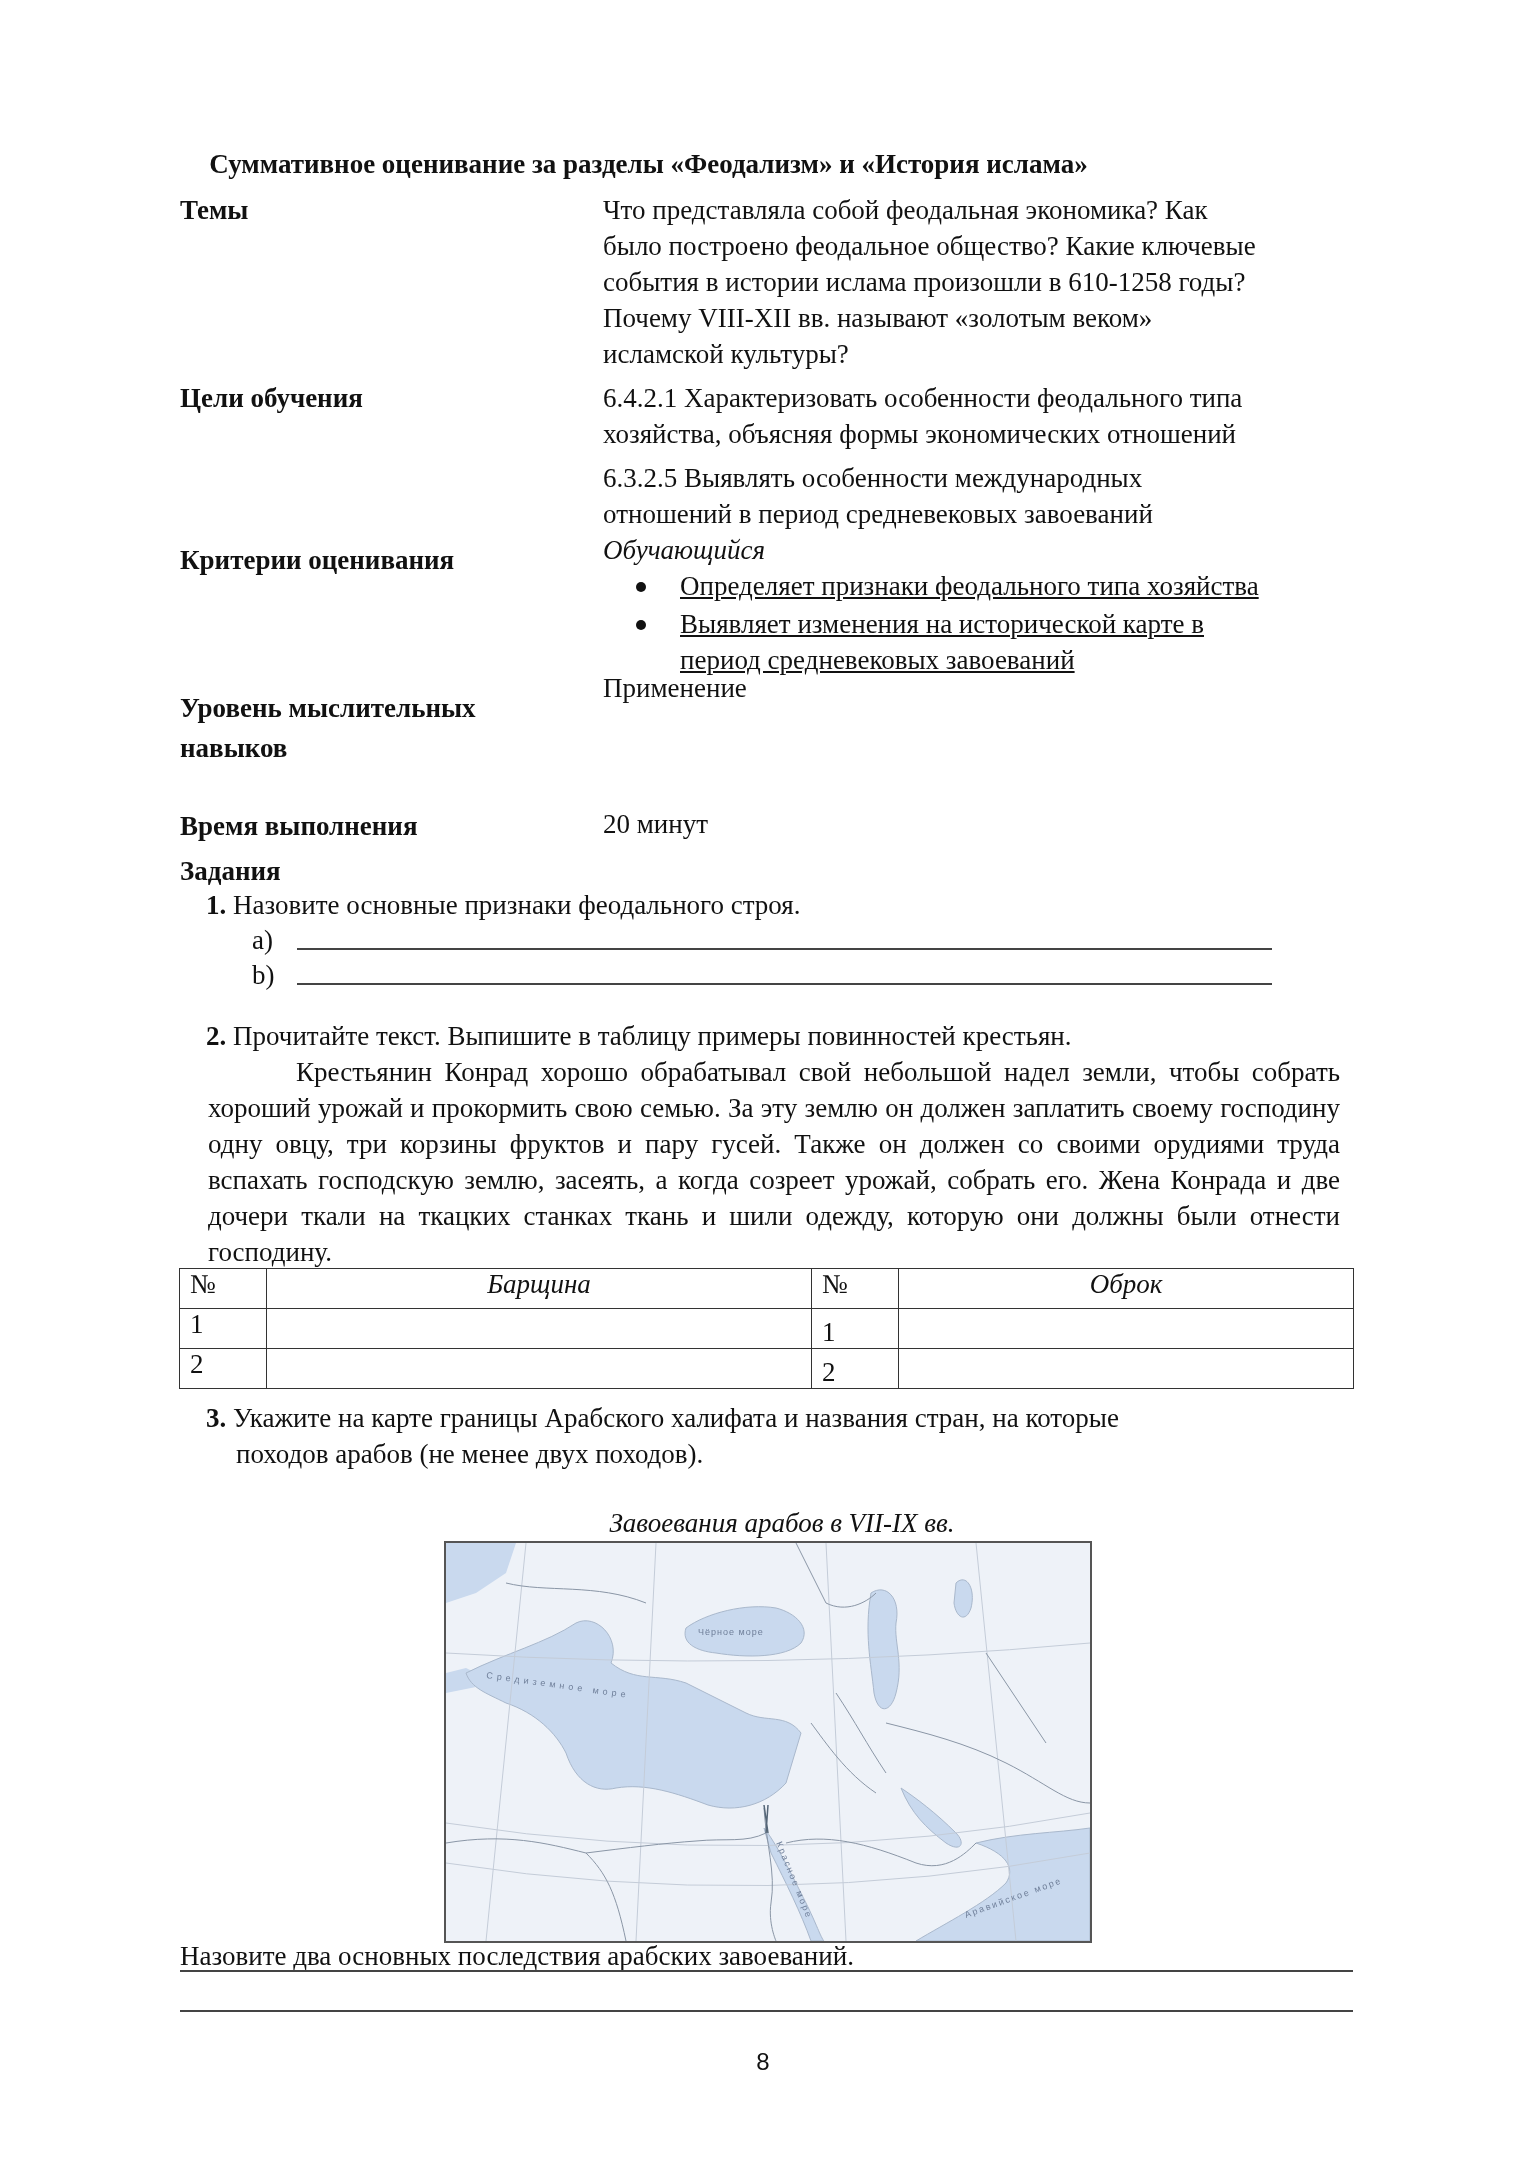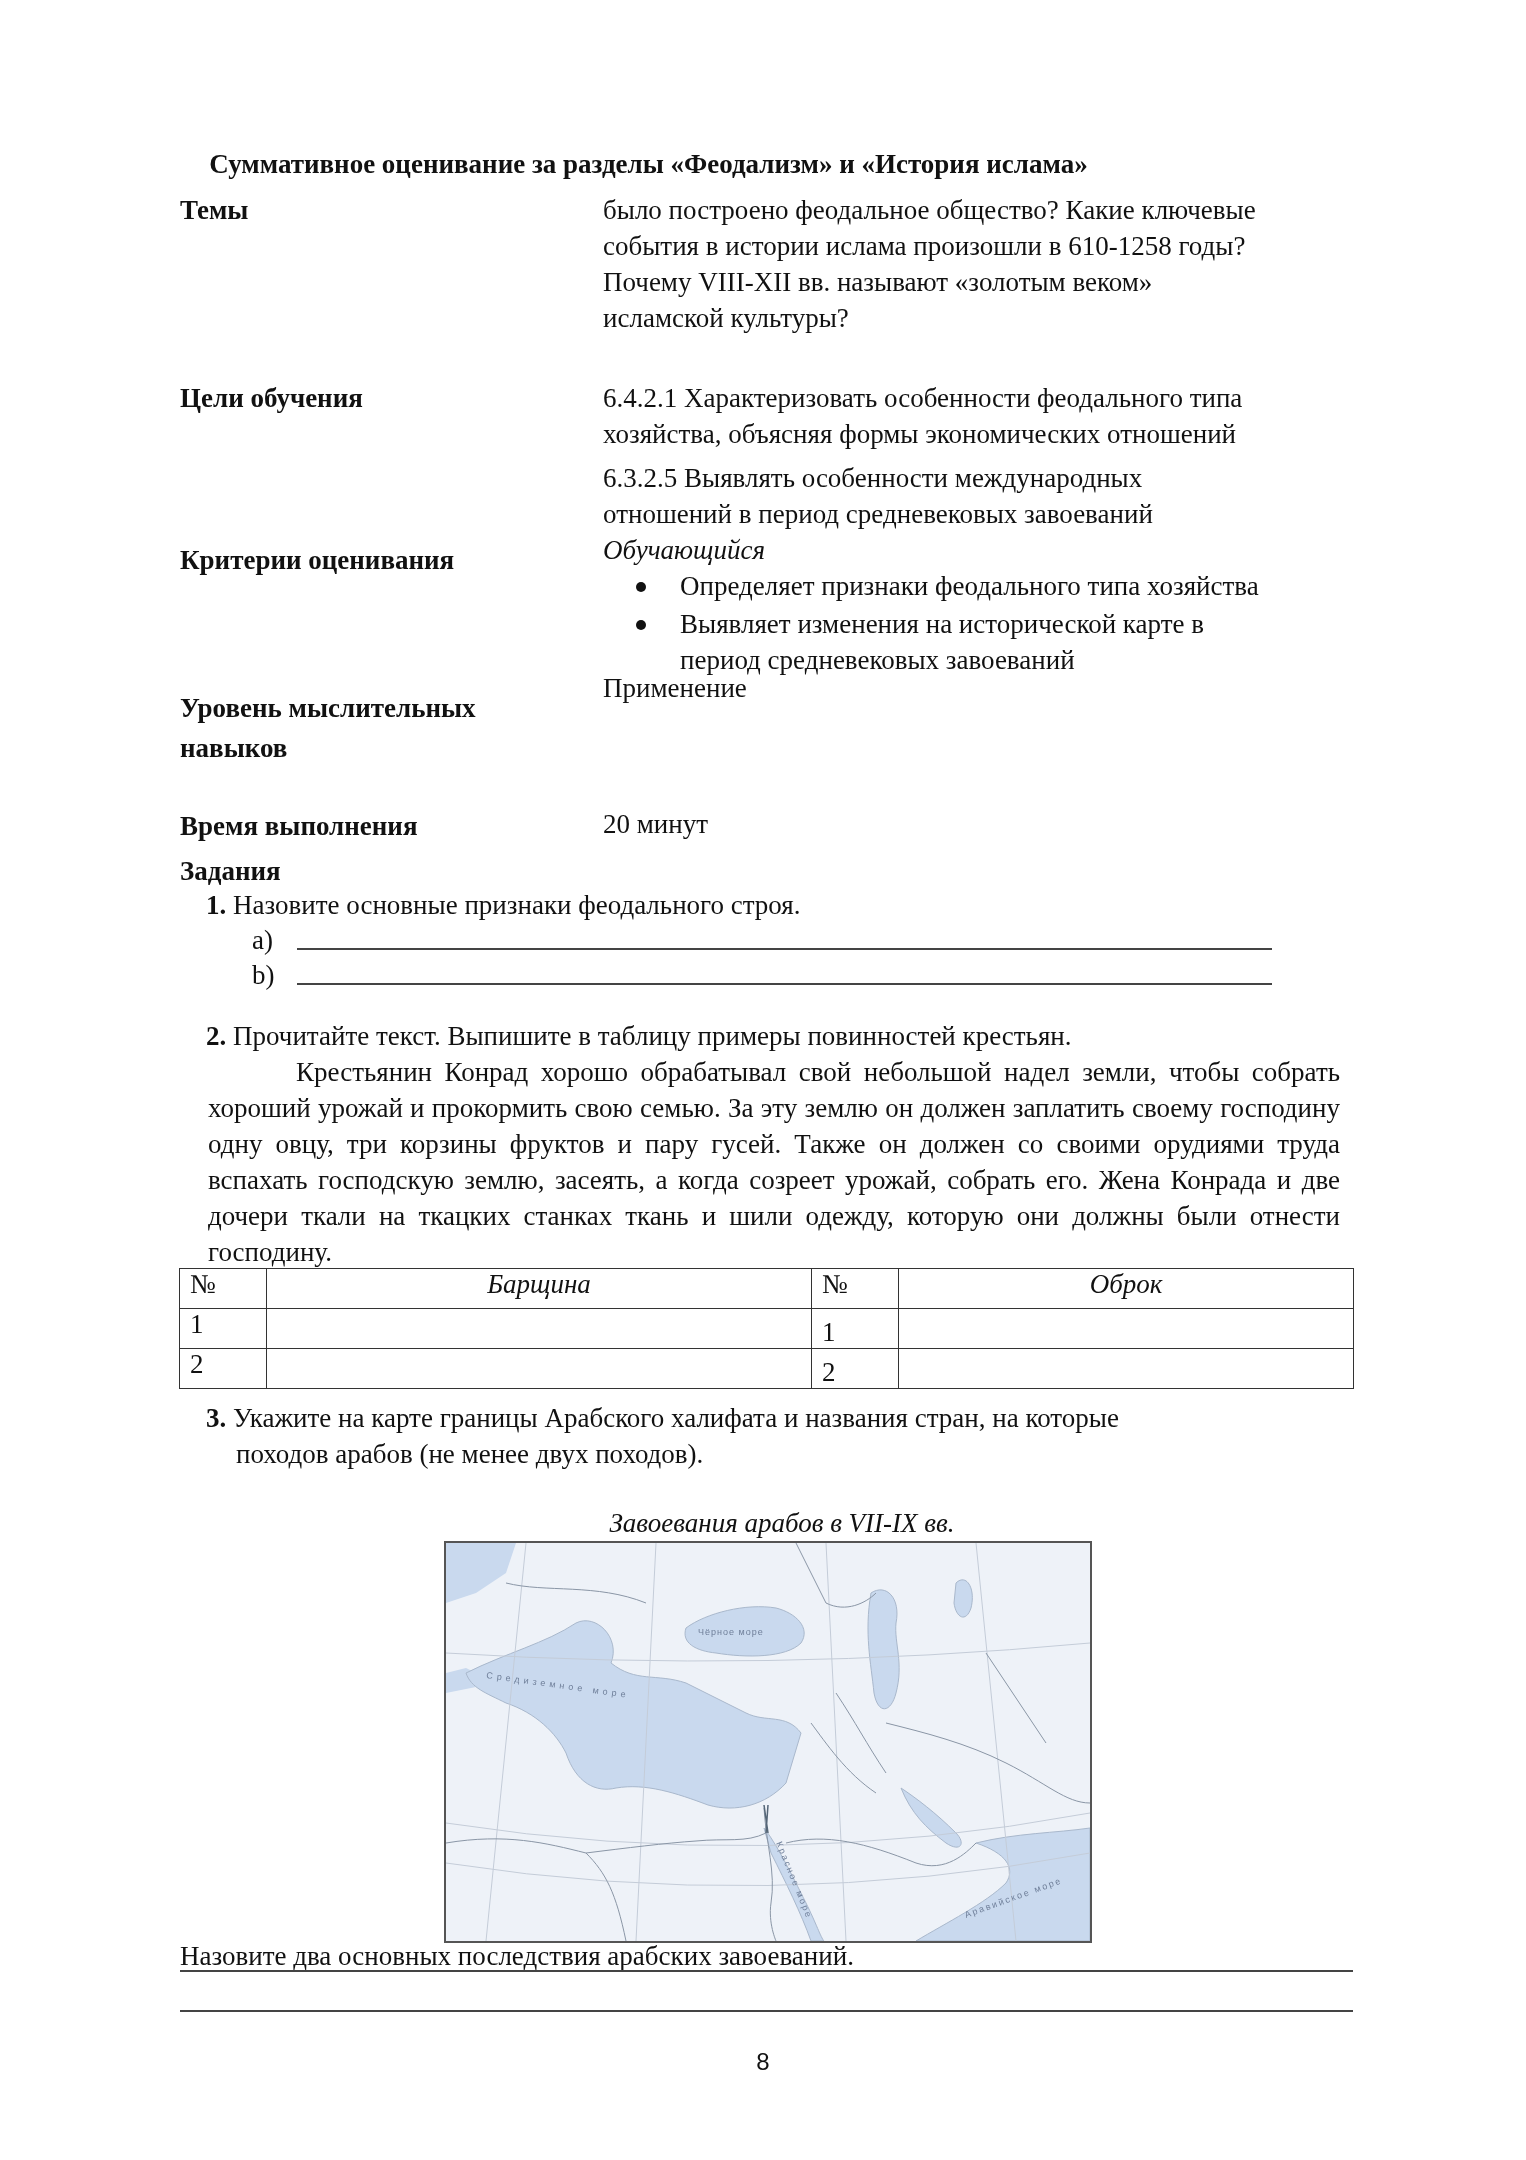--- a/index.html
+++ b/index.html
@@ -6,37 +6,38 @@
   body { width:1526px; height:2160px; position:relative; overflow:hidden;
          font-family:"Liberation Serif", serif; color:#111; }
   .abs { position:absolute; }
   .t { font-size:27px; line-height:36px; white-space:nowrap; }
   .b { font-weight:bold; }
   .i { font-style:italic; }
   .title { left:0; width:1257px; top:146px; text-align:center; padding-left:40px; box-sizing:border-box; }
   .lbl { left:180px; }
   .val { left:603px; }
   .bullet { left:636px; width:10px; height:10px; border-radius:50%; background:#111; }
-  .bt { left:680px; }
+  .bt { left:680px;text-decoration:underline; }
   .line { height:2px; background:#444; }
   .para { left:208px; width:1132px; font-size:27px; line-height:36px; text-align:justify; }
   .para .indent { display:inline-block; width:88px; }
   table.duty { position:absolute; left:179px; top:1268px; width:1175px; border-collapse:collapse; font-size:27px; }
   table.duty td { border:1.5px solid #333; padding:0 10px; height:39px; vertical-align:top; }
   table.duty td.h { text-align:center; font-style:italic; }
   .map { left:444px; top:1541px; width:644px; height:398px; border:2px solid #555; background:#eef2f8; overflow:hidden; }
   .pagenum { left:0; width:1526px; top:2048px; text-align:center; font-family:"Liberation Sans", sans-serif; font-size:24px; }
 </style>
 </head>
 <body>
 
 <div class="abs t b title">Суммативное оценивание за разделы «Феодализм» и «История ислама»</div>
 
 <div class="abs t b lbl" style="top:192px">Темы</div>
 <div class="abs t val" style="top:192px">
+  <div>Что представляла собой феодальная экономика? Как</div>
   <div>было построено феодальное общество? Какие ключевые</div>
   <div>события в истории ислама произошли в 610-1258 годы?</div>
   <div>Почему VIII-XII вв. называют «золотым веком»</div>
   <div>исламской культуры?</div>
 </div>
 
 <div class="abs t b lbl" style="top:380px">Цели обучения</div>
 <div class="abs t val" style="top:380px">
   <div>6.4.2.1 Характеризовать особенности феодального типа</div>
   <div>хозяйства, объясняя формы экономических отношений</div>

